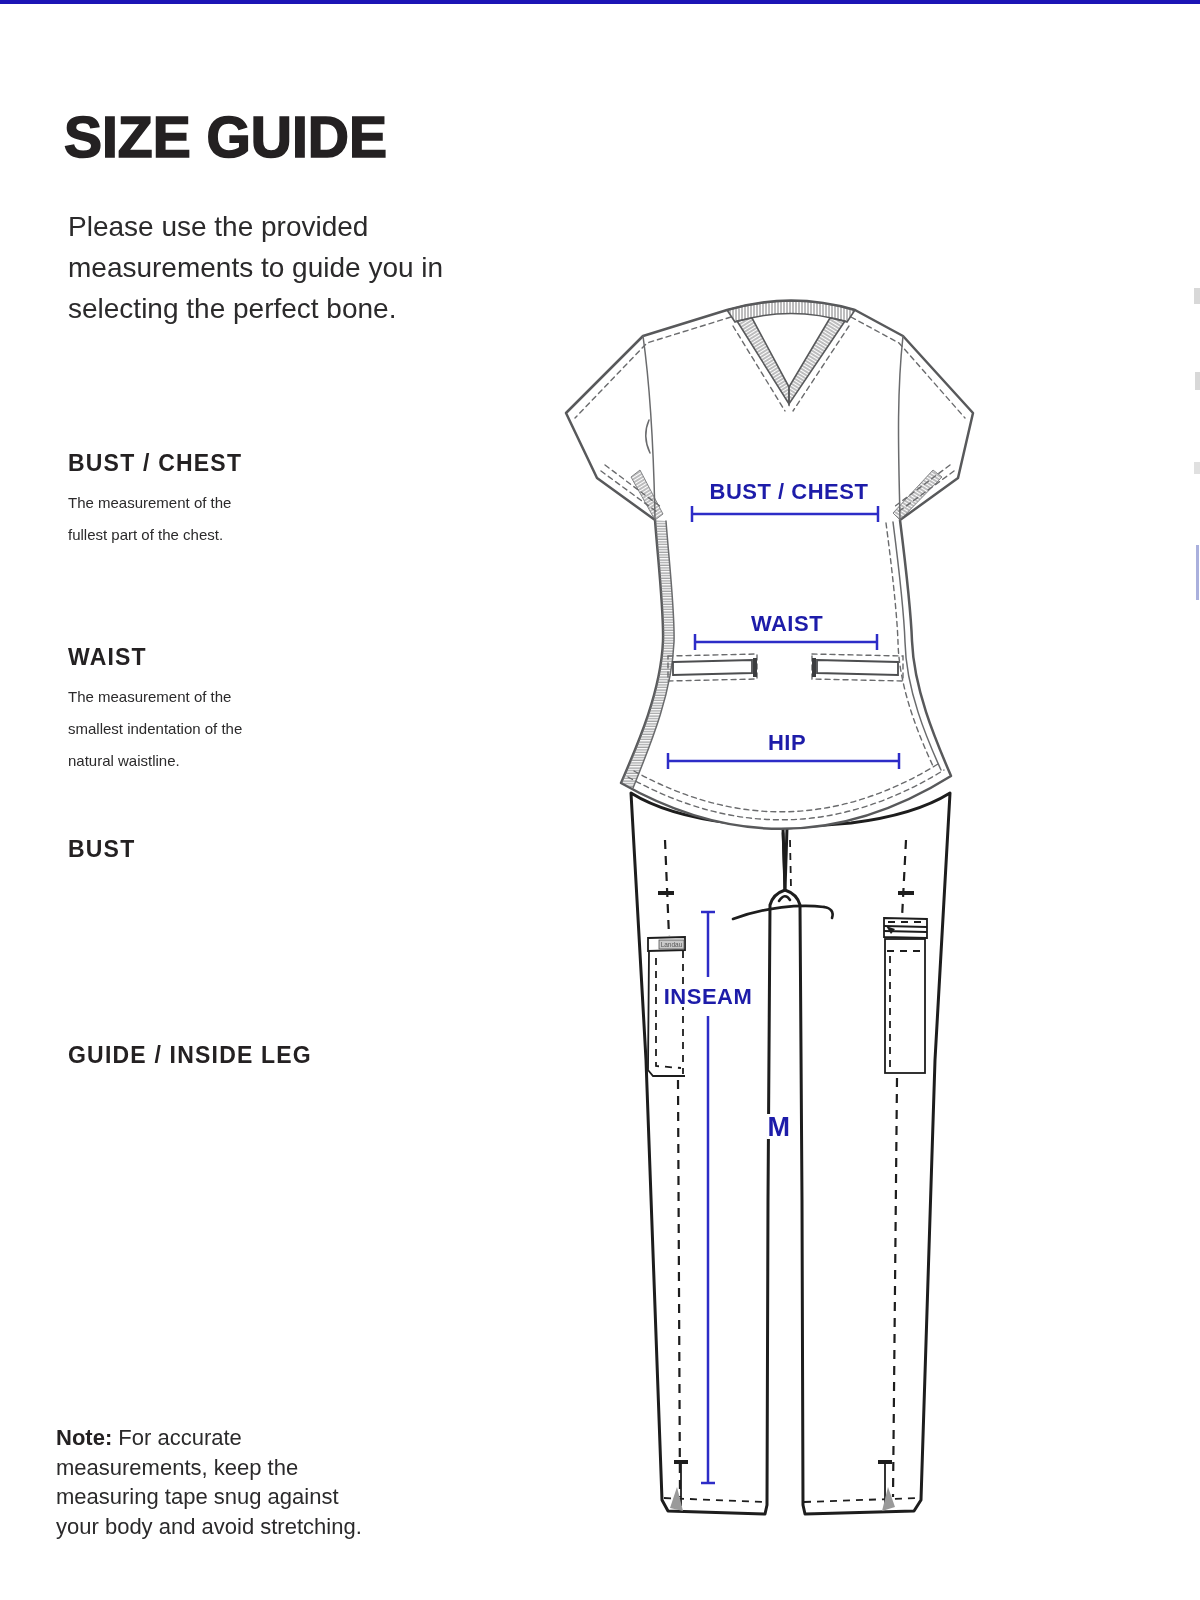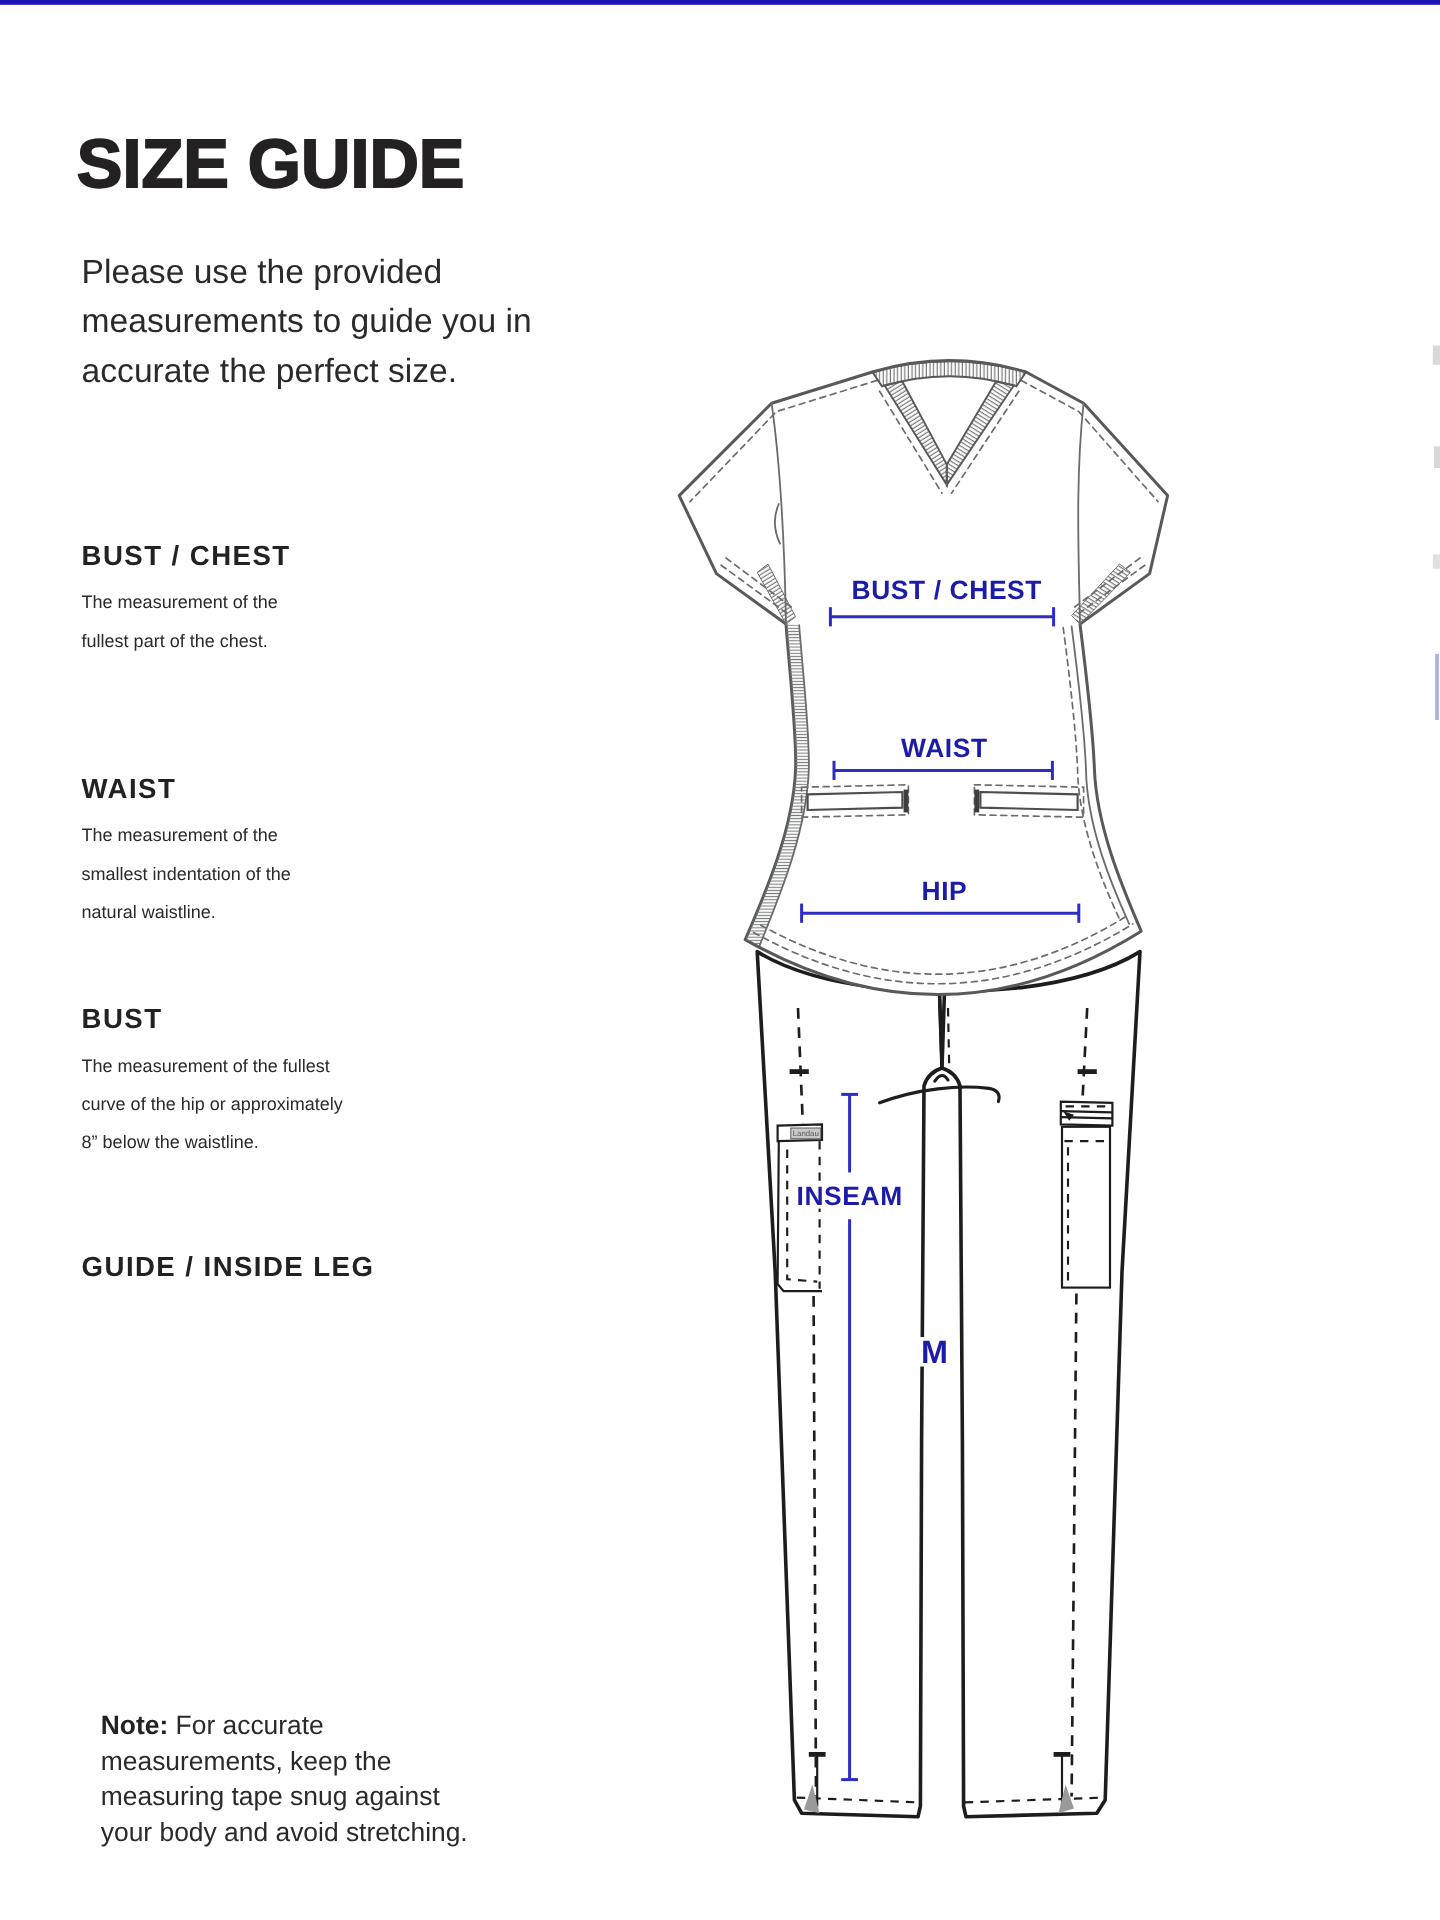--- a/index.html
+++ b/index.html
@@ -17,21 +17,21 @@
     color:#2b2a2b;white-space:pre-line;
   }
   .sec{position:absolute;left:68px;}
   .sec h3{
     margin:0;font-size:23px;font-weight:bold;letter-spacing:1.2px;color:#242122;white-space:nowrap;
   }
   .sec p{
     margin:10px 0 0 0;font-size:15px;line-height:32px;color:#2b2a2b;white-space:pre-line;
   }
   .note{
-    position:absolute;left:84px;top:1394px;font-size:22px;line-height:29.5px;color:#2b2a2b;margin-top:29px;
+    position:absolute;left:56px;top:1394px;font-size:22px;line-height:29.5px;color:#2b2a2b;margin-top:29px;
   }
   .note strong{font-weight:bold;color:#242122;}
   .note span{white-space:pre-line;}
   .diagram{position:absolute;left:540px;top:268px;width:460px;height:1292px;}
   .shirt-fill{fill:#ffffff;stroke:#58595b;stroke-width:2.5;stroke-linejoin:round;}
   .shirt-thin{fill:none;stroke:#6a6b6d;stroke-width:1.5;stroke-linecap:round;}
   .shirt-dash{fill:none;stroke:#6a6b6d;stroke-width:1.4;stroke-dasharray:5 4;stroke-linecap:round;}
   .pants-line{fill:#ffffff;stroke:#1d1d1d;stroke-width:3;stroke-linejoin:round;}
   .pants-stroke{fill:none;stroke:#1d1d1d;stroke-width:2.6;stroke-linecap:round;}
   .pants-thin{fill:none;stroke:#1d1d1d;stroke-width:1.8;}
@@ -49,40 +49,37 @@
 </style>
 </head>
 <body>
 
 <div class="top-border"></div>
 
 <h1 class="title">SIZE GUIDE</h1>
 
 <p class="intro">Please use the provided
 measurements to guide you in
-accurate the perfect size.</p>
+selecting the perfect bone.</p>
 
 <div class="sec" style="top:450px;">
   <h3>BUST / CHEST</h3>
   <p>The measurement of the
 fullest part of the chest.</p>
 </div>
 
 <div class="sec" style="top:644px;">
   <h3>WAIST</h3>
   <p>The measurement of the
 smallest indentation of the
 natural waistline.</p>
 </div>
 
 <div class="sec" style="top:836px;">
   <h3>BUST</h3>
-  <p>The measurement of the fullest
-curve of the hip or approximately
-8” below the waistline.</p>
 </div>
 
 <div class="sec" style="top:1042px;">
   <h3>GUIDE / INSIDE LEG</h3>
 </div>
 
 <p class="note"><strong>Note:</strong><span> For accurate
 measurements, keep the
 measuring tape snug against
 your body and avoid stretching.</span></p>

